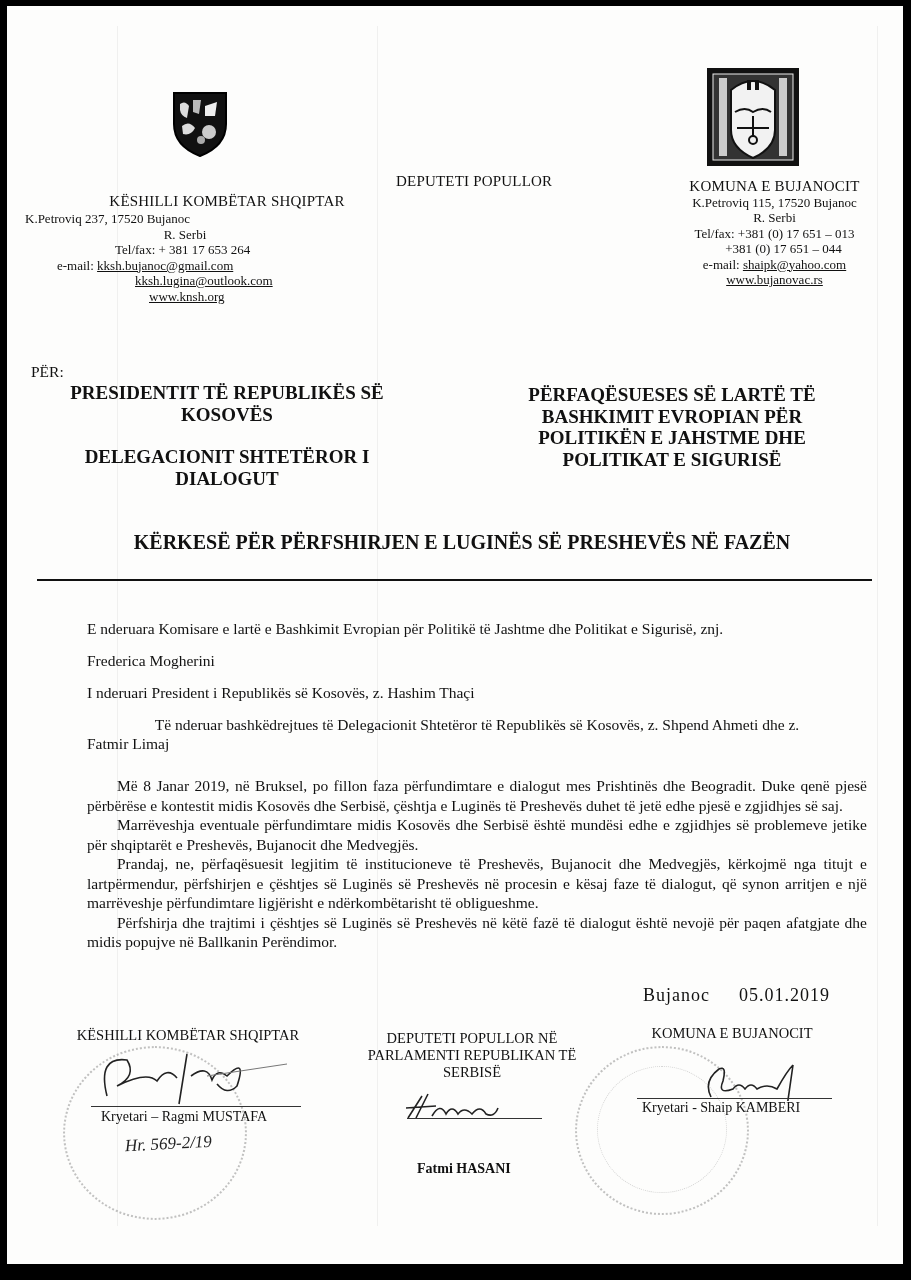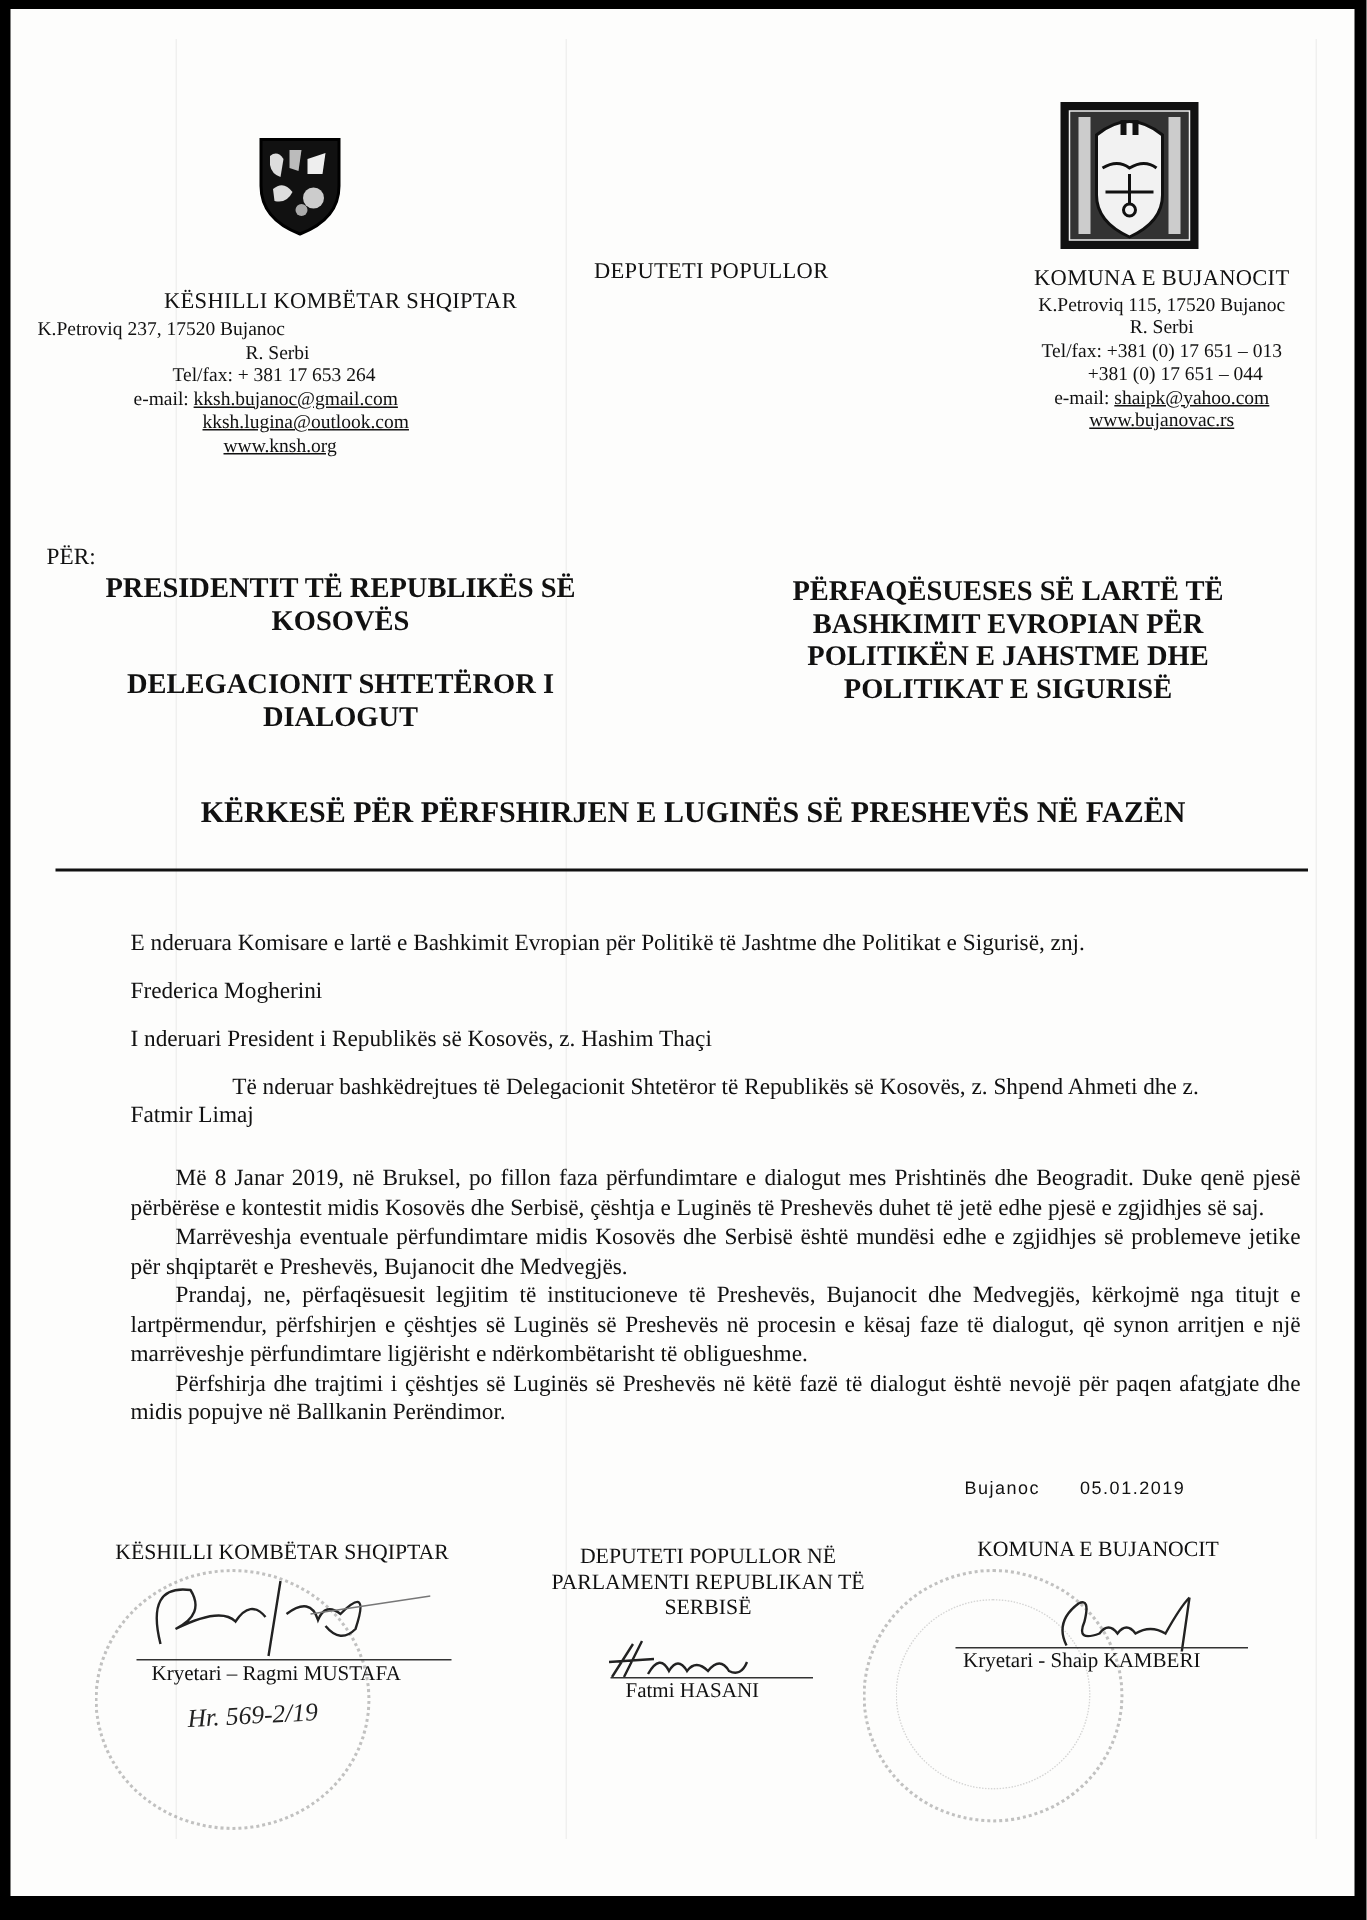--- a/index.html
+++ b/index.html
@@ -14,21 +14,21 @@
   }
   .abs { position: absolute; }
   .center { text-align: center; }
   .hdr-text { font-size: 13px; line-height: 15.5px; }
   .hdr-name { font-size: 15px; letter-spacing: 0.2px; }
   .u { text-decoration: underline; }
   .recip { font-weight: bold; font-size: 19px; line-height: 22px; text-align: center; }
   .title { font-weight: bold; font-size: 20px; line-height: 23px; text-align: center; }
   .body-text { font-size: 15.5px; line-height: 19.5px; text-align: justify; }
   .salut { font-size: 15.5px; line-height: 19px; }
-  .mono { font-family: Liberation Sans, sans-serif; font-size: 12px; letter-spacing: 1px; text-align: right; }
+  .mono { font-family: Liberation Serif, serif; font-size: 18px; letter-spacing: 1px; text-align: right; }
   .sig-org { font-size: 14.5px; line-height: 17px; text-align: center; }
   .sig-name { font-size: 14px; }
   .stamp {
     position: absolute; border-radius: 50%;
     border: 2px dotted rgba(120,120,120,0.45);
   }
   .stamp-inner {
     position: absolute; border-radius: 50%;
     border: 1px dotted rgba(140,140,140,0.35);
   }
@@ -56,21 +56,21 @@
       </svg>
     </div>
     <div class="hdr-text" style="margin-top:36px;margin-left:-120px;width:340px;">
       <div class="hdr-name center" style="margin-left:40px;">KËSHILLI KOMBËTAR SHQIPTAR</div>
     </div>
   </div>
   <div class="abs hdr-text" style="left:18px;top:205px;width:300px;">
     <div style="margin-left:0;">K.Petroviq 237, 17520 Bujanoc</div>
     <div class="center" style="margin-left:80px;width:160px;">R. Serbi</div>
     <div style="margin-left:90px;">Tel/fax: +  381 17 653 264</div>
-    <div style="margin-left:64px;">
+    <div style="margin-left:32px;">
       <span>e-mail: </span><span class="u">kksh.bujanoc@gmail.com</span>
     </div>
     <div class="u" style="margin-left:110px;">kksh.lugina@outlook.com</div>
     <div class="u" style="margin-left:124px;">www.knsh.org</div>
   </div>
 
   <div class="abs hdr-name" style="left:389px;top:167px;">DEPUTETI POPULLOR</div>
 
   <div class="abs" style="left:630px;top:62px;width:260px;">
     <div style="margin-left:70px;width:92px;height:98px;background:#111;position:relative;">
@@ -143,21 +143,21 @@
 
   <div class="abs sig-org" style="left:340px;top:1024px;width:250px;">
     <div>DEPUTETI POPULLOR NË</div>
     <div>PARLAMENTI REPUBLIKAN TË</div>
     <div>SERBISË</div>
   </div>
   <svg class="abs" style="left:395px;top:1082px;" width="130" height="40" viewBox="0 0 130 40">
     <path d="M6 30 L20 8 M14 30 L26 6 M4 20 L34 18 M30 28 Q38 14 44 26 Q50 16 56 26 Q62 18 70 26 Q78 16 84 26 Q92 30 96 20" fill="none" stroke="#222" stroke-width="1.6"></path>
   </svg>
   <div class="abs" style="left:400px;top:1112px;width:135px;height:1px;background:#333;"></div>
-  <div class="abs sig-name" style="left:410px;top:1114px;">Fatmi HASANI</div>
+  <div class="abs sig-name" style="left:410px;top:1155px;font-weight:bold;">Fatmi HASANI</div>
 
   <div class="stamp" style="left:568px;top:1040px;width:170px;height:165px;"></div>
   <div class="stamp-inner" style="left:590px;top:1060px;width:128px;height:125px;"></div>
   <div class="abs sig-org" style="left:625px;top:1019px;width:200px;">KOMUNA E BUJANOCIT</div>
   <svg class="abs" style="left:690px;top:1055px;" width="110" height="40" viewBox="0 0 110 40">
     <path d="M14 36 Q6 20 22 8 Q30 4 26 20 Q20 34 36 28 Q42 20 48 28 Q54 20 60 28 Q70 22 80 28 Q90 10 96 4 M96 4 L88 60" fill="none" stroke="#222" stroke-width="1.6"></path>
   </svg>
   <div class="abs" style="left:630px;top:1092px;width:195px;height:1px;background:#333;"></div>
   <div class="abs sig-name" style="left:635px;top:1094px;">Kryetari - Shaip KAMBERI</div>
 

